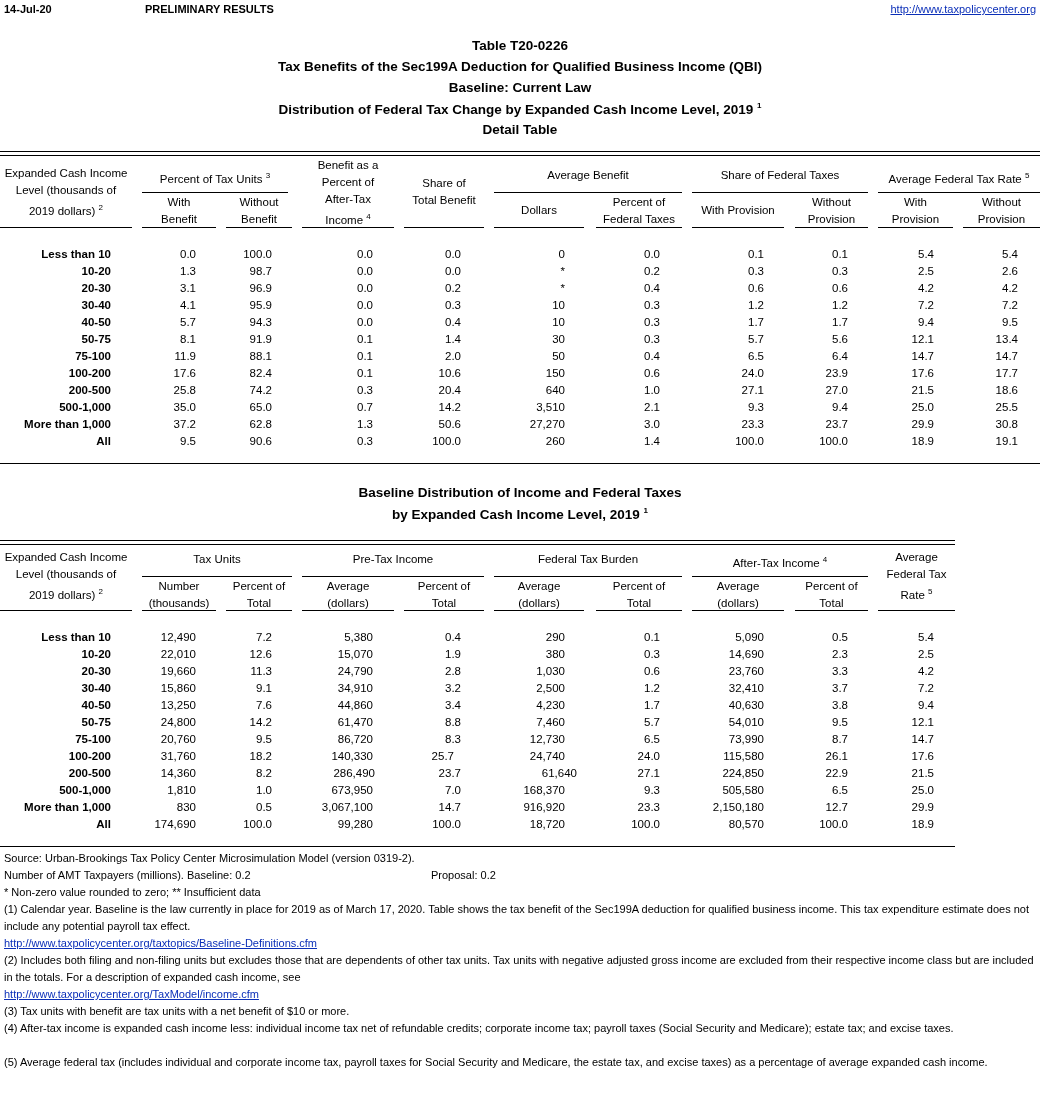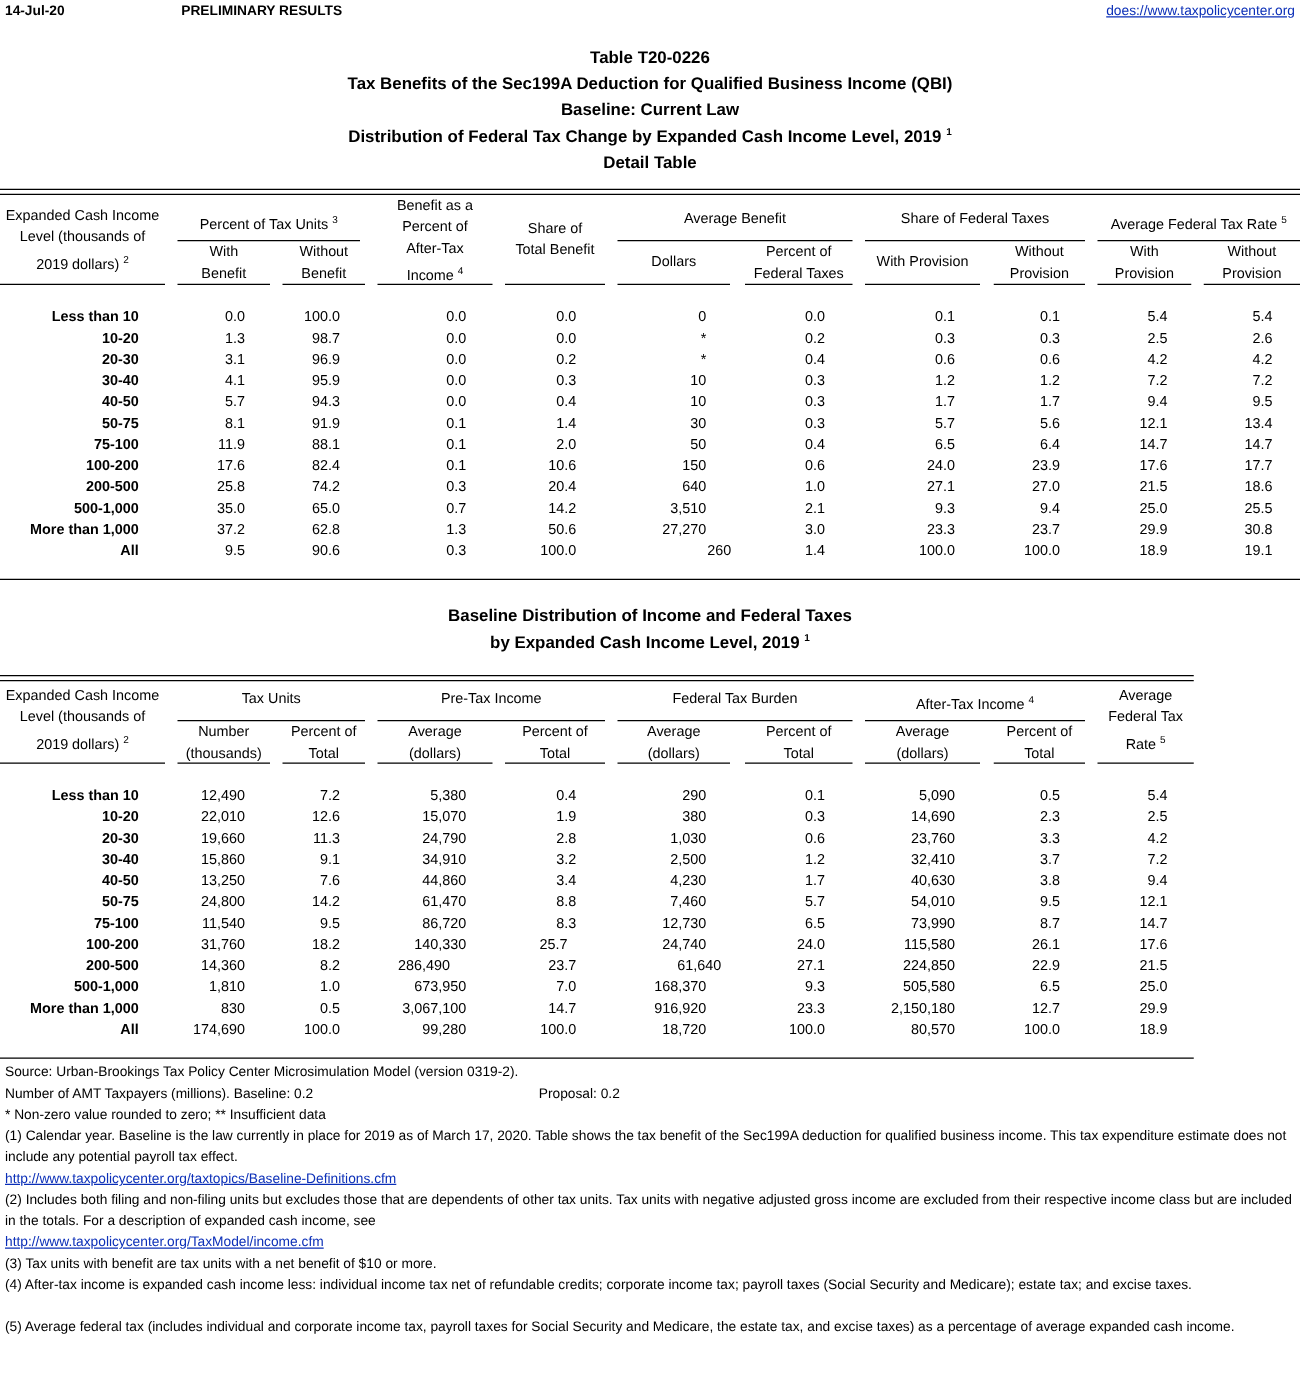--- a/index.html
+++ b/index.html
@@ -15,21 +15,21 @@
   .row { position:absolute; left:0; height:17px; line-height:17px; width:1040px; }
   .cell { position:absolute; text-align:right; }
   .lbl { position:absolute; text-align:right; font-weight:bold; }
   .note { position:absolute; left:4px; width:1030px; font-size:11px; line-height:17px; }
 </style>
 </head>
 <body>
 
 <div class="abs bold" style="left:4px;top:3px;font-size:11px;">14-Jul-20</div>
 <div class="abs bold" style="left:145px;top:3px;font-size:11px;">PRELIMINARY RESULTS</div>
-<div class="abs link" style="right:4px;top:3px;font-size:11px;">does://www.taxpolicycenter.org</div>
+<div class="abs link" style="right:4px;top:3px;font-size:11px;">http://www.taxpolicycenter.org</div>
 
 <div class="title" style="top:38px;">Table T20-0226</div>
 <div class="title" style="top:59px;">Tax Benefits of the Sec199A Deduction for Qualified Business Income (QBI)</div>
 <div class="title" style="top:80px;">Baseline: Current Law</div>
 <div class="title" style="top:101px;"><span>Distribution of Federal Tax Change by Expanded Cash Income Level, 2019</span> <sup>1</sup></div>
 <div class="title" style="top:122px;">Detail Table</div>
 
 <div>
   <div class="dbl" style="top:151px;width:1040px;"></div>
 
@@ -243,21 +243,21 @@
         <div class="cell" style="left: 758px; width: 90px;">23.7</div>
         <div class="cell" style="left: 844px; width: 90px;">29.9</div>
         <div class="cell" style="left: 928px; width: 90px;">30.8</div>
       </div>
       <div class="row" style="top: 433px;">
         <div class="lbl" style="left: 0px; width: 111px;">All</div>
         <div class="cell" style="left: 106px; width: 90px;">9.5</div>
         <div class="cell" style="left: 182px; width: 90px;">90.6</div>
         <div class="cell" style="left: 283px; width: 90px;">0.3</div>
         <div class="cell" style="left: 371px; width: 90px;">100.0</div>
-        <div class="cell" style="left: 495px; width: 90px;">260</div>
+        <div class="cell" style="left: 475px; width: 90px;">260</div>
         <div class="cell" style="left: 570px; width: 90px;">1.4</div>
         <div class="cell" style="left: 674px; width: 90px;">100.0</div>
         <div class="cell" style="left: 758px; width: 90px;">100.0</div>
         <div class="cell" style="left: 844px; width: 90px;">18.9</div>
         <div class="cell" style="left: 928px; width: 90px;">19.1</div>
       </div>
     </div>
   <div class="hline" style="left:0;top:463px;width:1040px;"></div>
 </div>
 
@@ -400,21 +400,21 @@
         <div class="cell" style="left: 283px; width: 90px;">61,470</div>
         <div class="cell" style="left: 371px; width: 90px;">8.8</div>
         <div class="cell" style="left: 475px; width: 90px;">7,460</div>
         <div class="cell" style="left: 570px; width: 90px;">5.7</div>
         <div class="cell" style="left: 674px; width: 90px;">54,010</div>
         <div class="cell" style="left: 758px; width: 90px;">9.5</div>
         <div class="cell" style="left: 844px; width: 90px;">12.1</div>
       </div>
       <div class="row" style="top: 731px;">
         <div class="lbl" style="left: 0px; width: 111px;">75-100</div>
-        <div class="cell" style="left: 106px; width: 90px;">11,540</div>
+        <div class="cell" style="left: 106px; width: 90px;">20,760</div>
         <div class="cell" style="left: 182px; width: 90px;">9.5</div>
         <div class="cell" style="left: 283px; width: 90px;">86,720</div>
         <div class="cell" style="left: 371px; width: 90px;">8.3</div>
         <div class="cell" style="left: 475px; width: 90px;">12,730</div>
         <div class="cell" style="left: 570px; width: 90px;">6.5</div>
         <div class="cell" style="left: 674px; width: 90px;">73,990</div>
         <div class="cell" style="left: 758px; width: 90px;">8.7</div>
         <div class="cell" style="left: 844px; width: 90px;">14.7</div>
       </div>
       <div class="row" style="top: 748px;">
@@ -426,21 +426,21 @@
         <div class="cell" style="left: 475px; width: 90px;">24,740</div>
         <div class="cell" style="left: 570px; width: 90px;">24.0</div>
         <div class="cell" style="left: 674px; width: 90px;">115,580</div>
         <div class="cell" style="left: 758px; width: 90px;">26.1</div>
         <div class="cell" style="left: 844px; width: 90px;">17.6</div>
       </div>
       <div class="row" style="top: 765px;">
         <div class="lbl" style="left: 0px; width: 111px;">200-500</div>
         <div class="cell" style="left: 106px; width: 90px;">14,360</div>
         <div class="cell" style="left: 182px; width: 90px;">8.2</div>
-        <div class="cell" style="left: 270px; width: 90px;">286,490</div>
+        <div class="cell" style="left: 285px; width: 90px;">286,490</div>
         <div class="cell" style="left: 371px; width: 90px;">23.7</div>
         <div class="cell" style="left: 487px; width: 90px;">61,640</div>
         <div class="cell" style="left: 570px; width: 90px;">27.1</div>
         <div class="cell" style="left: 674px; width: 90px;">224,850</div>
         <div class="cell" style="left: 758px; width: 90px;">22.9</div>
         <div class="cell" style="left: 844px; width: 90px;">21.5</div>
       </div>
       <div class="row" style="top: 782px;">
         <div class="lbl" style="left: 0px; width: 111px;">500-1,000</div>
         <div class="cell" style="left: 106px; width: 90px;">1,810</div>

